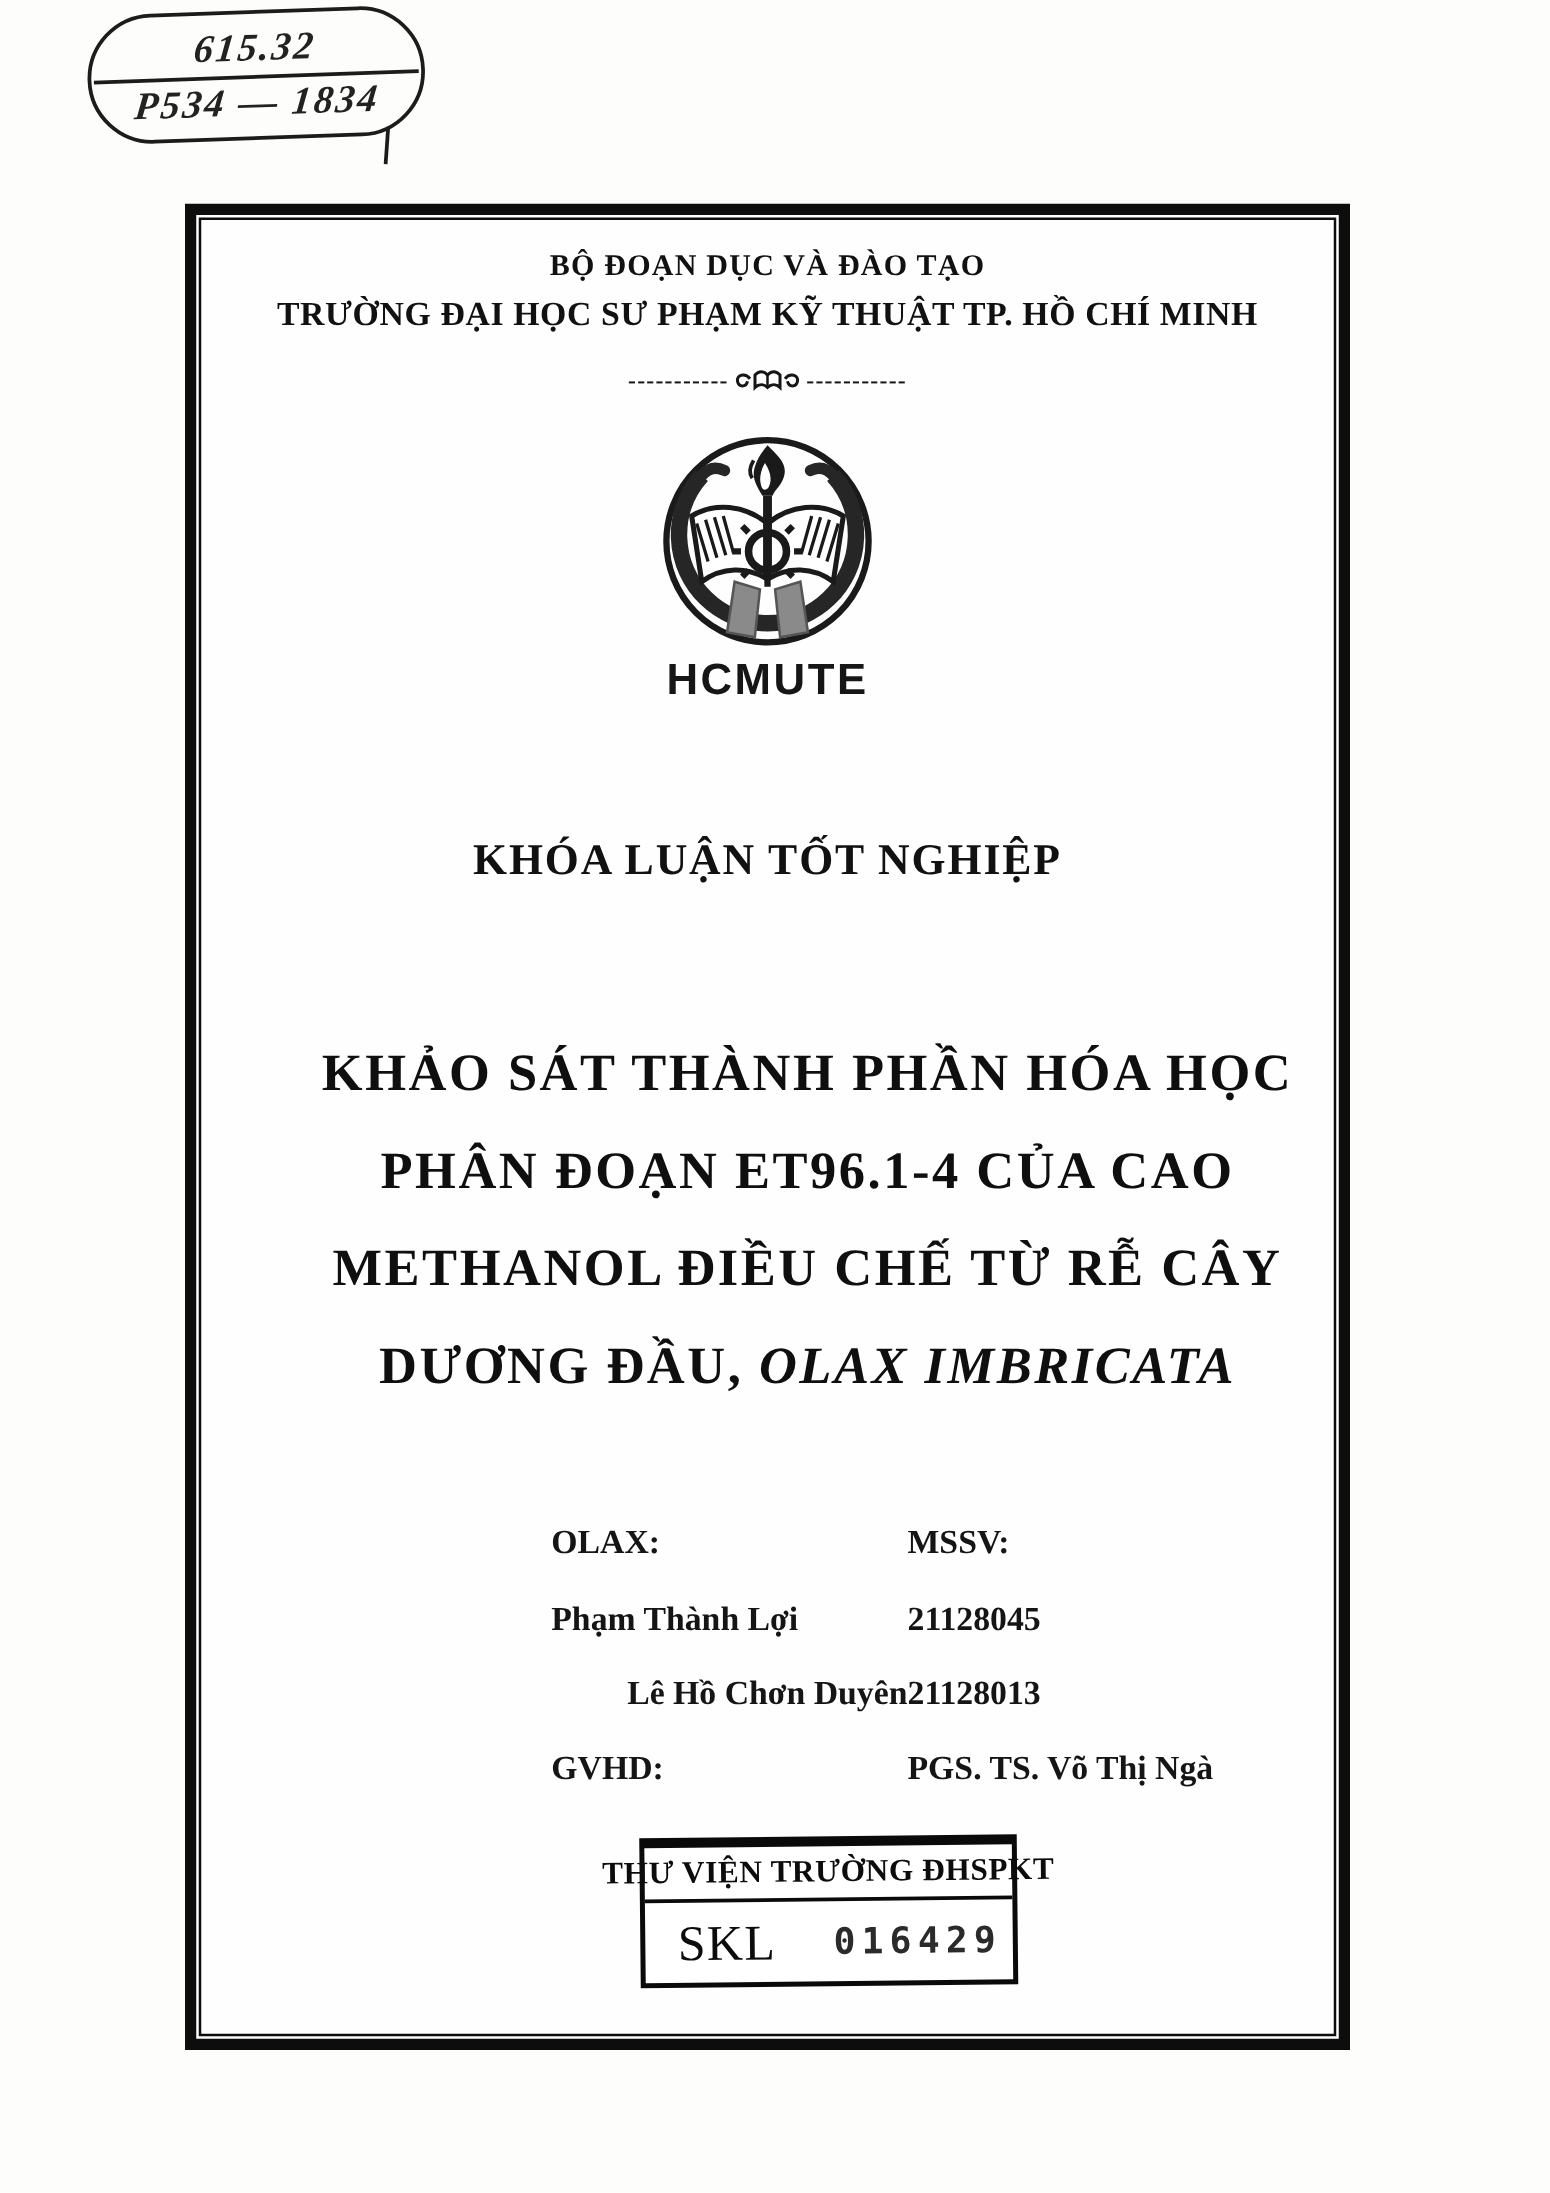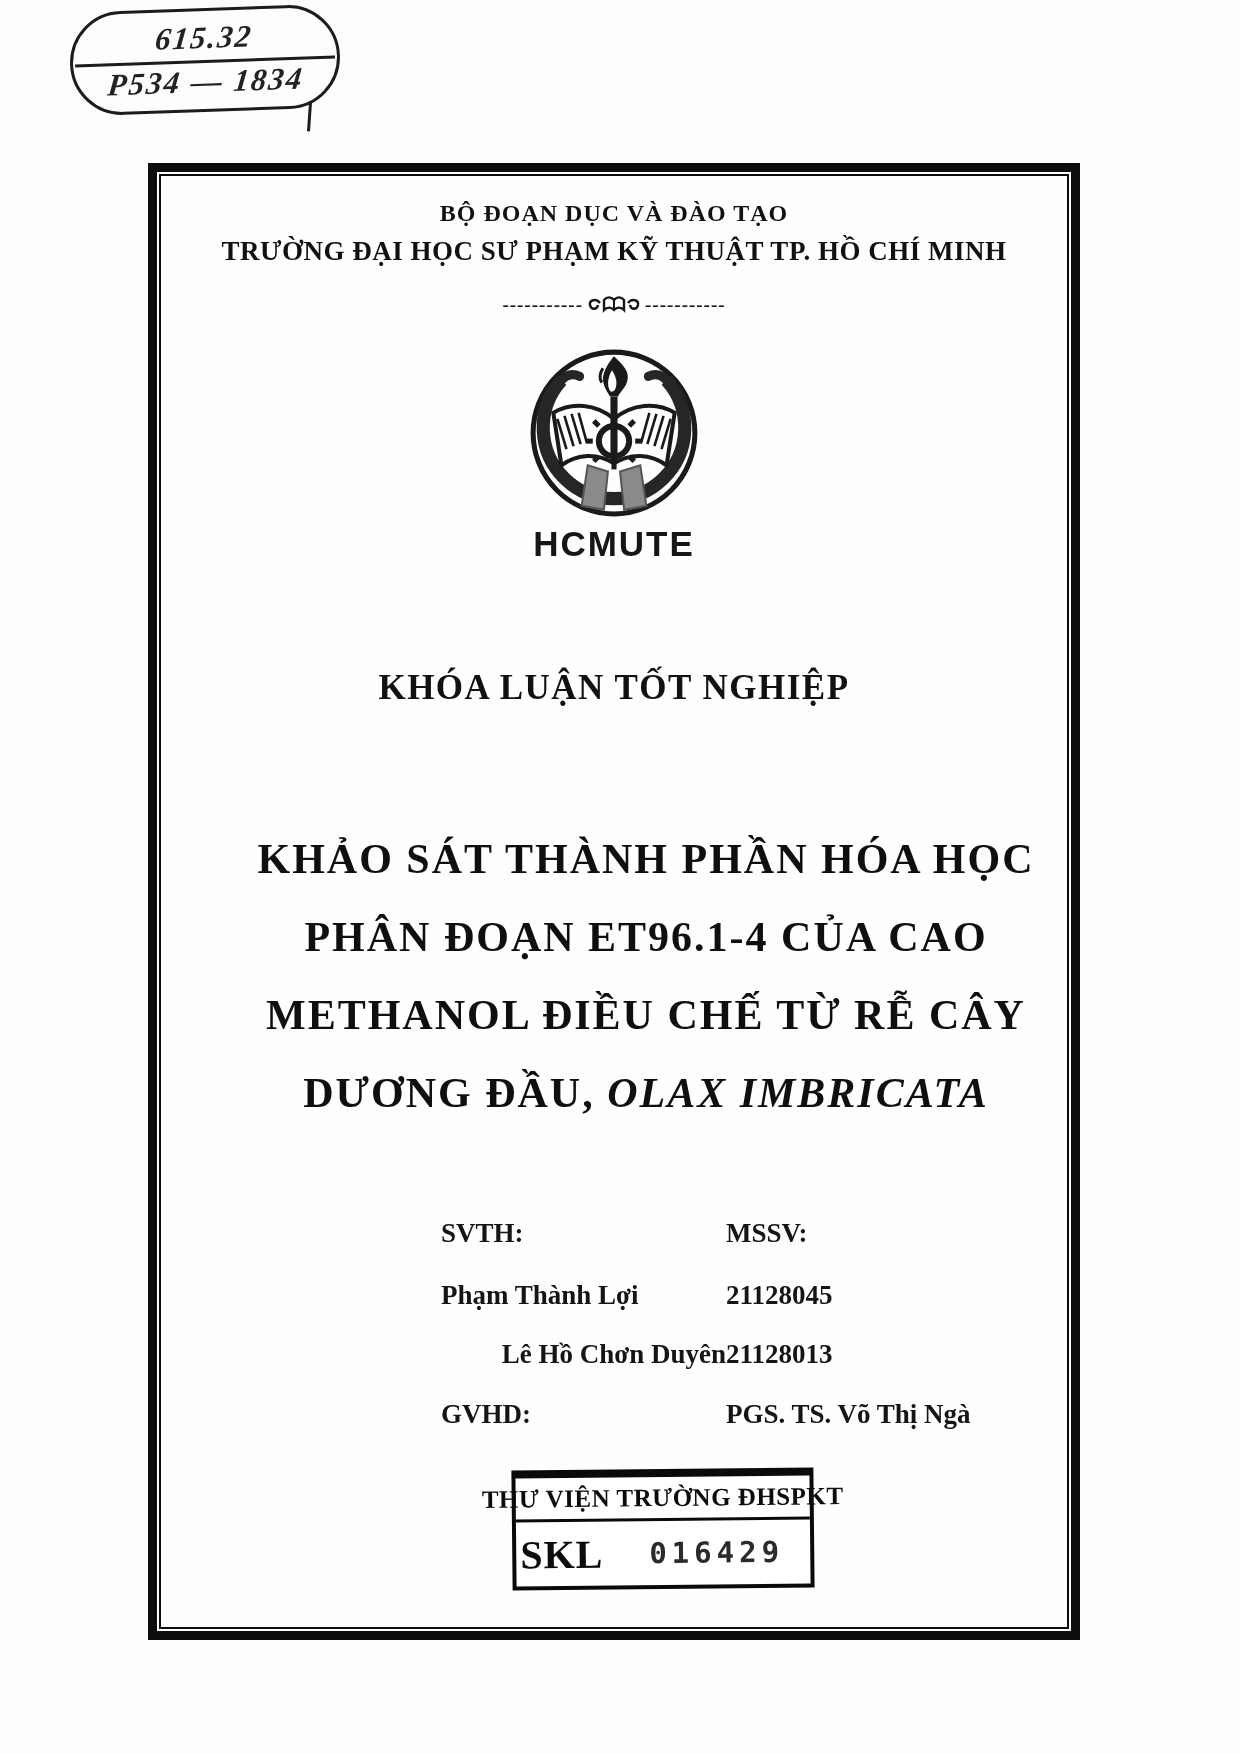--- a/index.html
+++ b/index.html
@@ -63,21 +63,21 @@
   .stamp{
     position:absolute;left:355px;top:1297px;width:302px;height:120px;
     border:4px solid #0a0a0a;border-top-width:8px;box-sizing:border-box;
     transform:rotate(-0.6deg);background:#fff;
   }
   .stamp-top{
     height:41px;border-bottom:3px solid #0a0a0a;display:flex;align-items:center;justify-content:center;
     font-size:25px;font-weight:bold;letter-spacing:0.5px;white-space:nowrap;color:#0c0c0c;
   }
   .stamp-bottom{height:64px;display:flex;align-items:center;}
-  .stamp-skl{font-size:40px;font-weight:bold;padding-left:4px;letter-spacing:1px;color:#0c0c0c;}
+  .stamp-skl{font-size:40px;font-weight:normal;padding-left:26px;letter-spacing:1px;color:#0c0c0c;}
   .stamp-num{
     font-family:"DejaVu Sans Mono",monospace;font-size:29px;letter-spacing:5px;
     color:#2b2b2b;margin-left:46px;font-weight:bold;
   }
 </style>
 </head>
 <body>
 
 <div class="page">
 
@@ -148,21 +148,21 @@
 
     <div class="title">
       <div>KHẢO SÁT THÀNH PHẦN HÓA HỌC</div>
       <div>PHÂN ĐOẠN ET96.1-4 CỦA CAO</div>
       <div>METHANOL ĐIỀU CHẾ TỪ RỄ CÂY</div>
       <div><span>DƯƠNG ĐẦU, </span><span class="it">OLAX IMBRICATA</span></div>
     </div>
 
     <div class="info">
       <div class="info-row r1">
-        <span class="c1">SVTH:</span>
+        <span class="c1">OLAX:</span>
         <span class="c2">MSSV:</span>
       </div>
       <div class="info-row r2">
         <span class="c1">Phạm Thành Lợi</span>
         <span class="c2">21128045</span>
       </div>
       <div class="info-row r3">
         <span class="c1">Lê Hồ Chơn Duyên</span>
         <span class="c2">21128013</span>
       </div>

